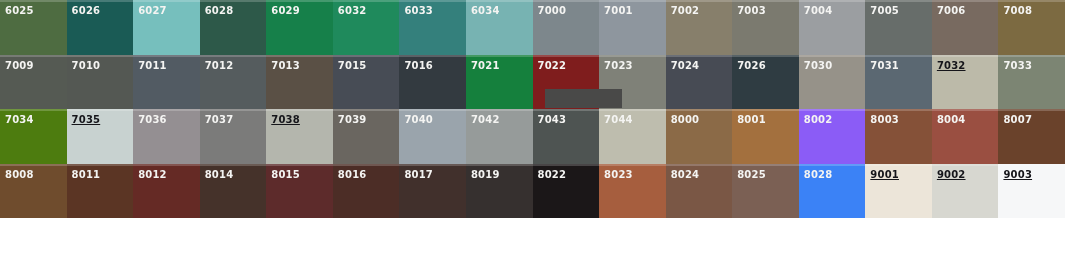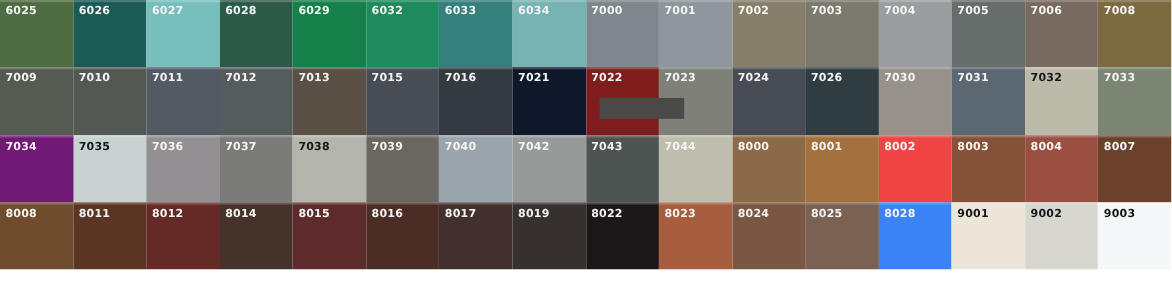--- a/index.html
+++ b/index.html
@@ -7,21 +7,21 @@
     margin: 0;
     padding: 0;
     background: #ffffff;
   }
   body {
     font-family: "DejaVu Sans", "Liberation Sans", sans-serif;
   }
   #swatch-grid {
     position: relative;
     width: 1065px;
-    height: 245px;
+    height: 218px;
     display: grid;
     grid-template-columns: repeat(16, 1fr);
     grid-template-rows: repeat(4, 1fr);
     overflow: hidden;
   }
   .swatch {
     position: relative;
     box-sizing: border-box;
     overflow: hidden;
   }
@@ -30,21 +30,21 @@
     top: 5px;
     left: 5px;
     font-size: 10px;
     font-weight: bold;
     line-height: 11px;
     letter-spacing: 0.2px;
     white-space: nowrap;
     font-family: "DejaVu Sans", "Liberation Sans", sans-serif;
   }
   .label-light { color: #f4f4f2; }
-  .label-dark  { color: #15151a; }
+  .label-dark  { color: #15151a; text-decoration: underline; }
   
   .row-strip {
     position: absolute;
     left: 0;
     top: 0;
     width: 100%;
     height: 2px;
     background: rgba(255,255,255,0.20);
     pointer-events: none;
   }
@@ -147,21 +147,21 @@
       <span class="swatch-label label-light">7013</span>
     </div>
     <div class="swatch" style="background: rgb(71, 76, 85); text-align: right;">
       <div class="row-strip"></div>
       <span class="swatch-label label-light">7015</span>
     </div>
     <div class="swatch" style="background: rgb(51, 58, 64);">
       <div class="row-strip"></div>
       <span class="swatch-label label-light">7016</span>
     </div>
-    <div class="swatch" style="background: #0f172a; text-decoration: underline;">
+    <div class="swatch" style="background: #15803d; text-decoration: underline;">
       <div class="row-strip"></div>
       <span class="swatch-label label-light">7021</span>
     </div>
     <div class="swatch" style="background: #7f1d1d;">
       <div class="row-strip"></div>
       <span class="swatch-label label-light">7022</span>
     </div>
     <div class="swatch" style="background: rgb(127, 129, 120);">
       <div class="row-strip"></div>
       <span class="swatch-label label-light">7023</span>
@@ -183,21 +183,21 @@
       <span class="swatch-label label-light">7031</span>
     </div>
     <div class="swatch" style="background: rgb(188, 186, 169);">
       <div class="row-strip"></div>
       <span class="swatch-label label-dark">7032</span>
     </div>
     <div class="swatch" style="background: rgb(124, 133, 115);">
       <div class="row-strip"></div>
       <span class="swatch-label label-light">7033</span>
     </div>
-    <div class="swatch" style="background: #701a75; padding-left: 20px;">
+    <div class="swatch" style="background: #4d7c0f; padding-left: 20px;">
       <div class="row-strip"></div>
       <span class="swatch-label label-light">7034</span>
     </div>
     <div class="swatch" style="background: rgb(200, 210, 208);">
       <div class="row-strip"></div>
       <span class="swatch-label label-dark">7035</span>
     </div>
     <div class="swatch" style="background: rgb(148, 143, 146);">
       <div class="row-strip"></div>
       <span class="swatch-label label-light">7036</span>
@@ -231,21 +231,21 @@
       <span class="swatch-label label-light">7044</span>
     </div>
     <div class="swatch" style="background: rgb(139, 106, 71);">
       <div class="row-strip"></div>
       <span class="swatch-label label-light">8000</span>
     </div>
     <div class="swatch" style="background: rgb(163, 112, 62);">
       <div class="row-strip"></div>
       <span class="swatch-label label-light">8001</span>
     </div>
-    <div class="swatch" style="background: #ef4444;">
+    <div class="swatch" style="background: #8b5cf6;">
       <div class="row-strip"></div>
       <span class="swatch-label label-light">8002</span>
     </div>
     <div class="swatch" style="background: rgb(133, 81, 56);">
       <div class="row-strip"></div>
       <span class="swatch-label label-light">8003</span>
     </div>
     <div class="swatch" style="background: rgb(154, 79, 65);">
       <div class="row-strip"></div>
       <span class="swatch-label label-light">8004</span>

